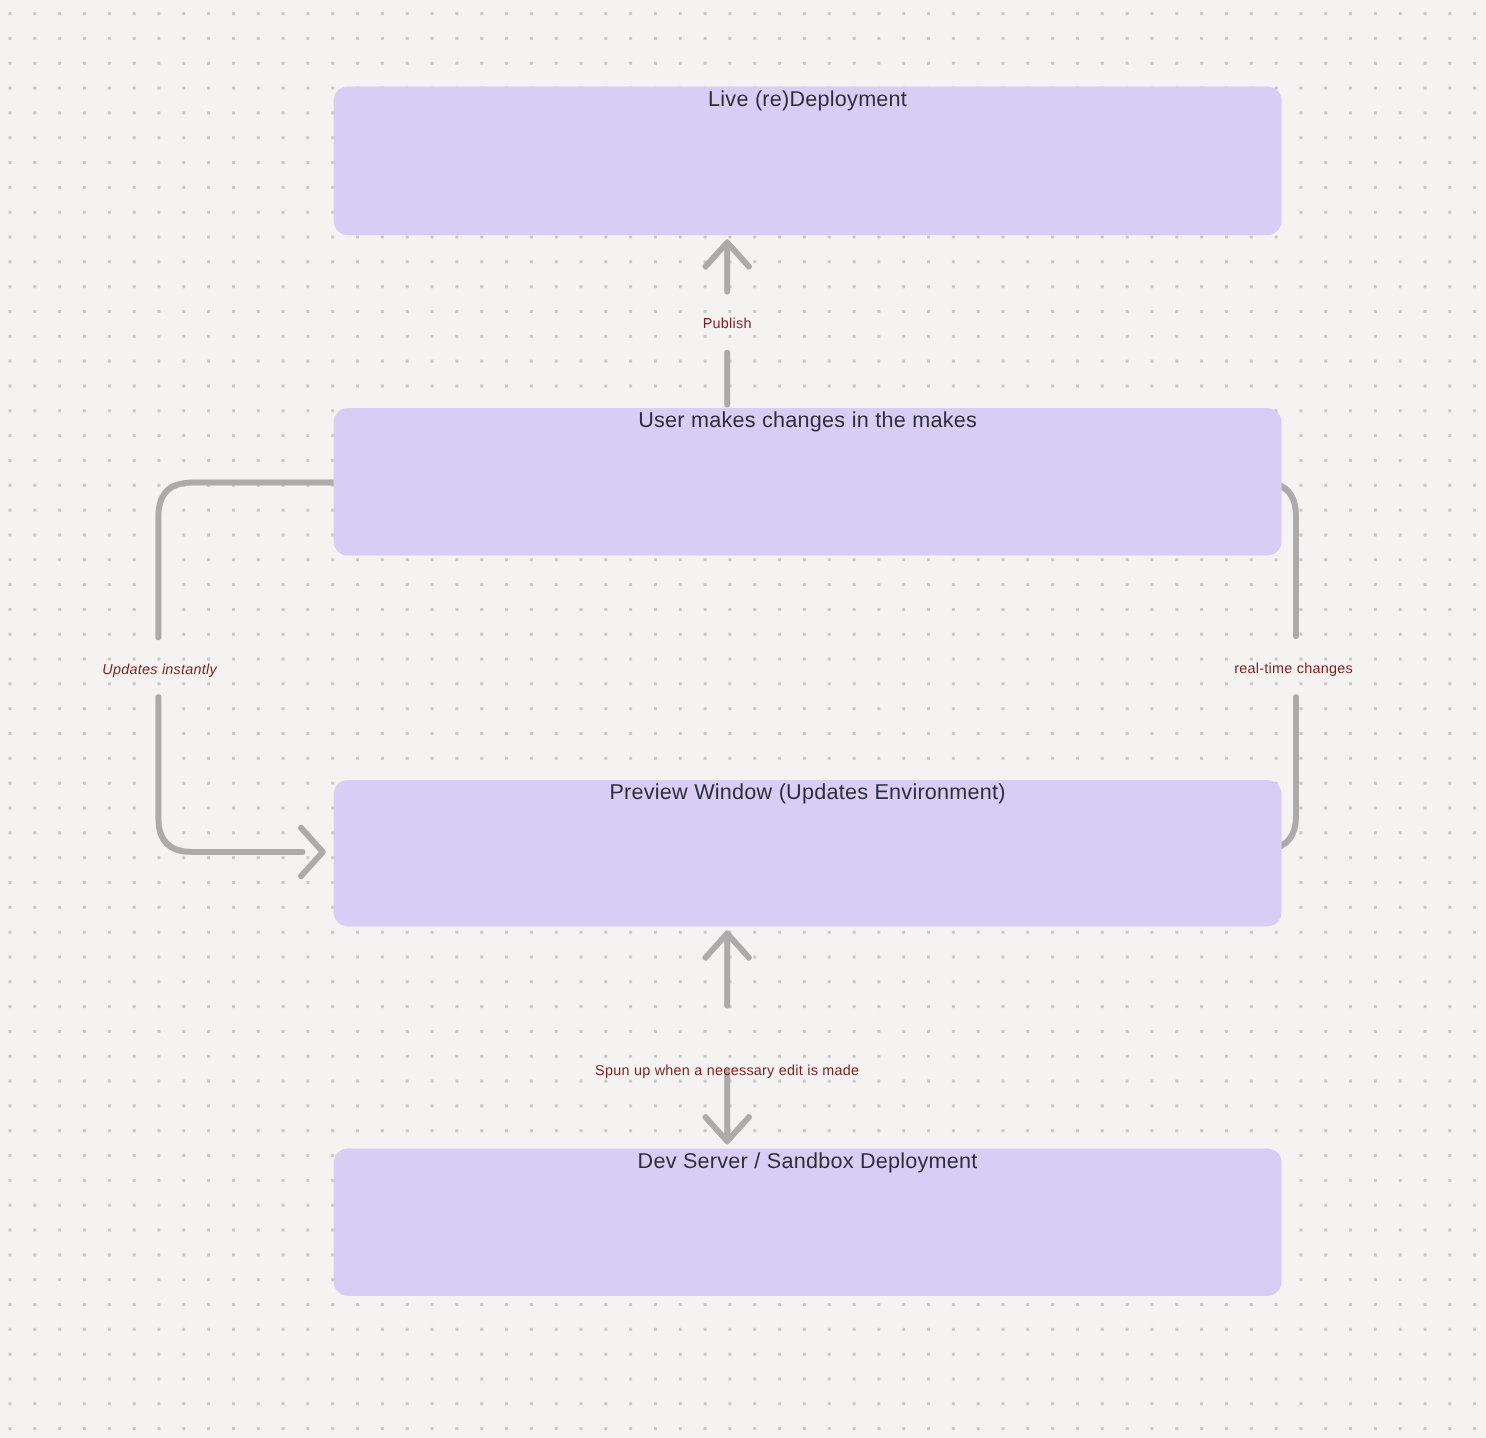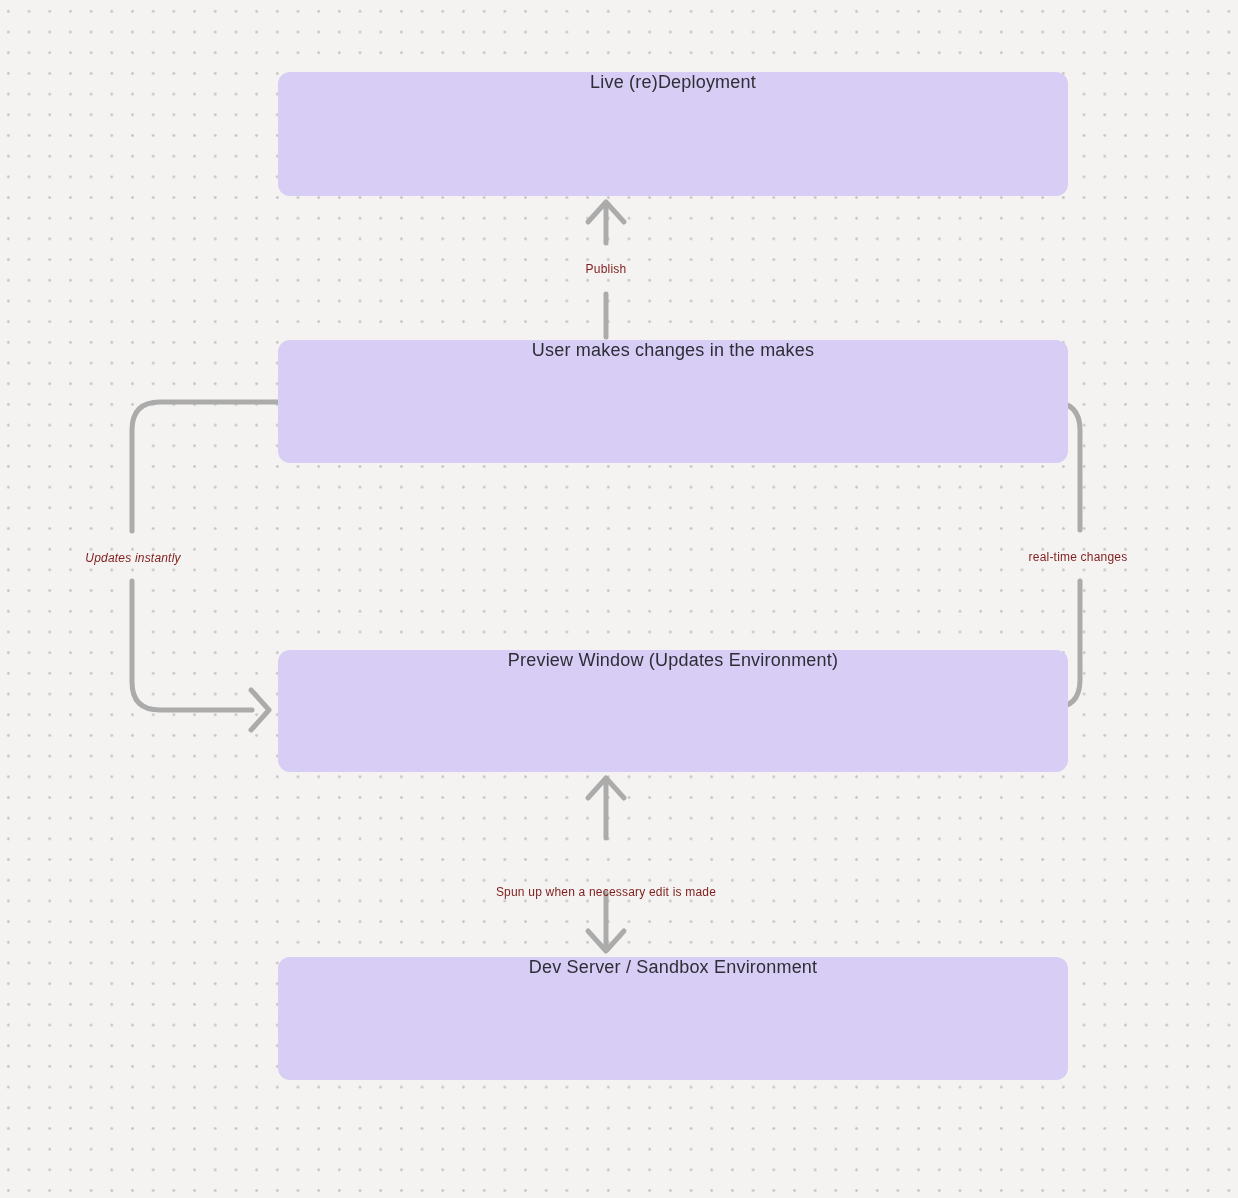--- a/index.html
+++ b/index.html
@@ -106,21 +106,21 @@
 
   <div class="node" id="node-editor">
     <span>User makes changes in the makes</span>
   </div>
 
   <div class="node" id="node-preview">
     <span>Preview Window (Updates Environment)</span>
   </div>
 
   <div class="node" id="node-dev">
-    <span>Dev Server / Sandbox Environment</span>
+    <span>Dev Server / Sandbox Deployment</span>
   </div>
 
   <div class="edge-label" id="label-publish">Publish</div>
   <div class="edge-label" id="label-updates">Updates instantly</div>
   <div class="edge-label" id="label-feedback">real-time changes</div>
   <div class="edge-label" id="label-spunup">Spun up when a necessary edit is made</div>
 
 </div>
 
 </body></html>

